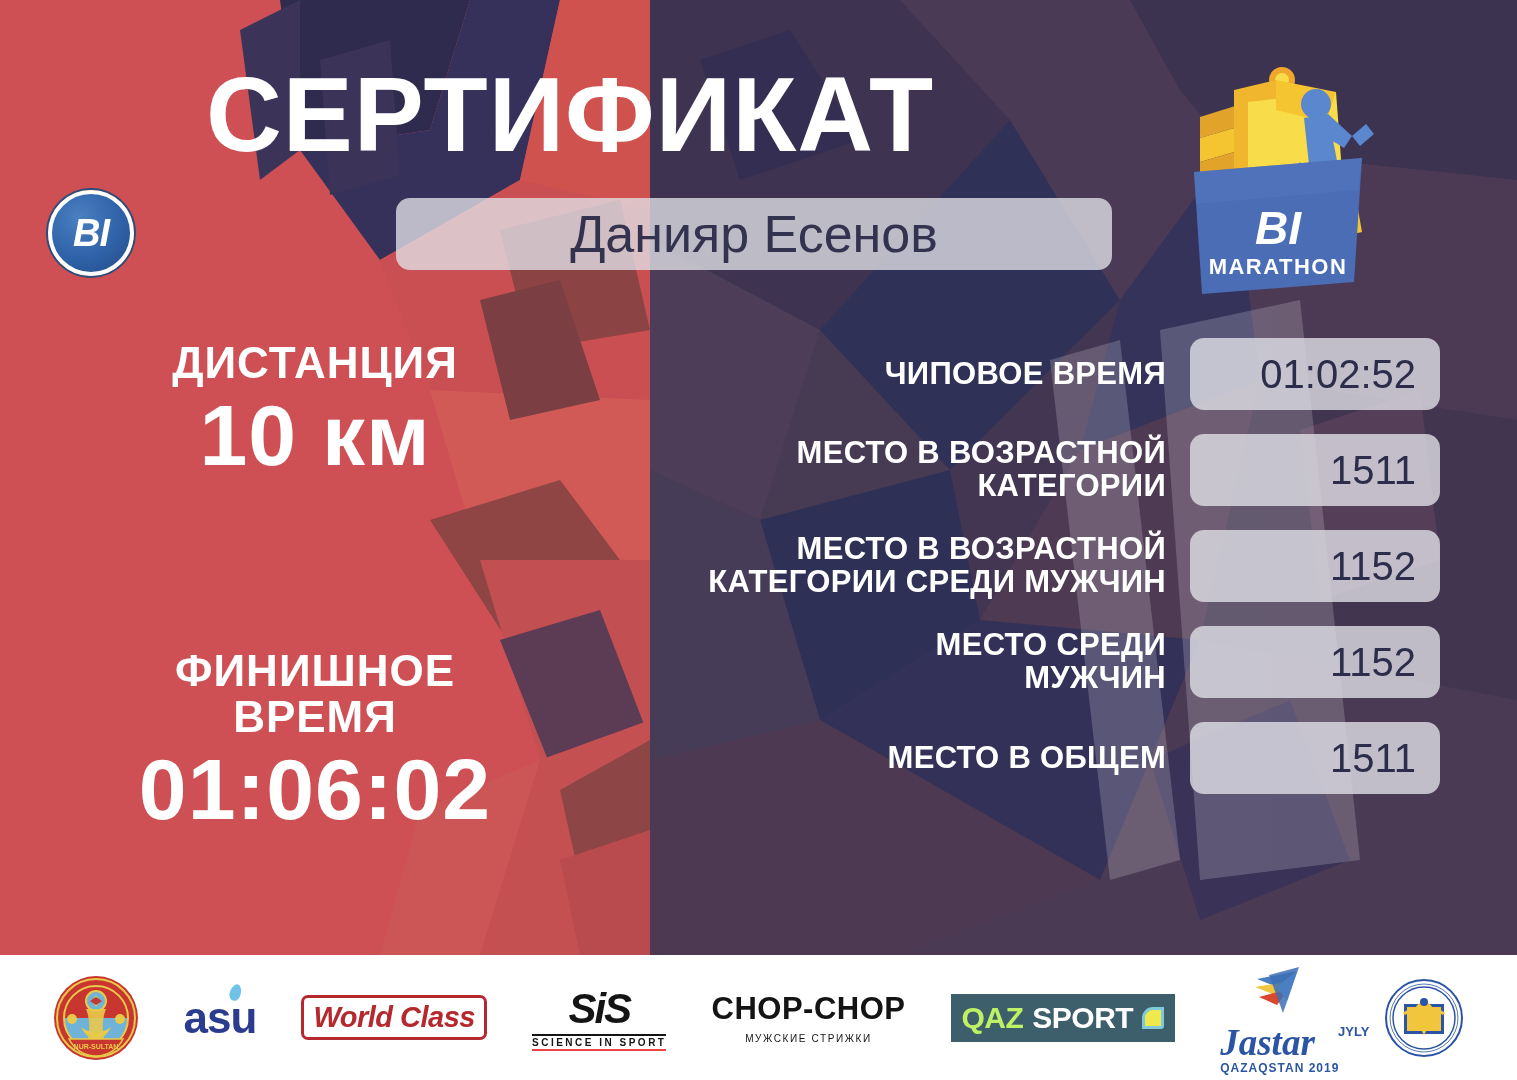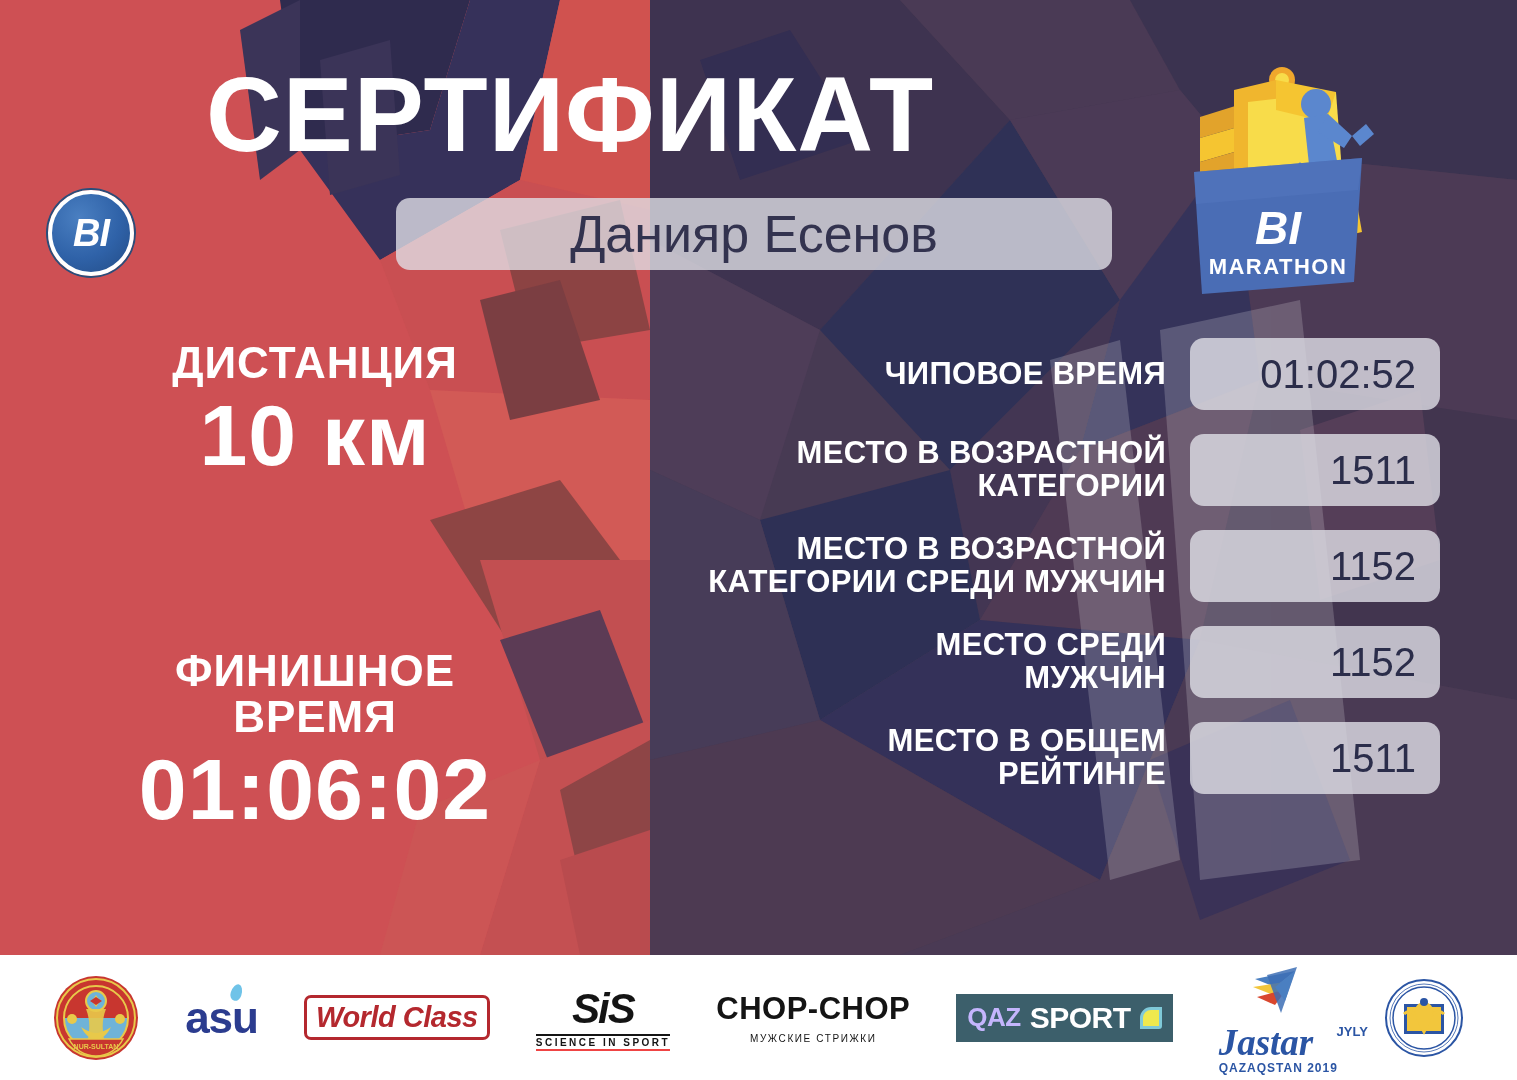--- a/index.html
+++ b/index.html
@@ -83,21 +83,21 @@
     letter-spacing:-2px; font-style:italic; }
   .sp-sis .sub { color:#141414; font-size:10px; font-weight:bold;
     letter-spacing:2.5px; border-top:2px solid #141414; border-bottom:2px solid #ef4444;
     padding:1px 0; margin-top:1px; }
   .sp-chop { text-align:left; }
   .sp-chop .big { color:#141414; font-size:31px; font-weight:bold;
     letter-spacing:0.5px; }
   .sp-chop .sub { color:#141414; font-size:10px; letter-spacing:1.6px; margin-top:6px; }
   .sp-qaz { background:#3C5F6B; padding:7px 11px; display:flex; align-items:center;
     gap:9px; }
-  .sp-qaz .q1 { color:#c4b5fd; font-size:26px; font-weight:bold; letter-spacing:-0.5px; }
+  .sp-qaz .q1 { color:#bef264; font-size:30px; font-weight:bold; letter-spacing:-0.5px; }
   .sp-qaz .q2 { color:#ffffff; font-size:30px; font-weight:bold; letter-spacing:-0.5px; }
   .sp-qaz .sq { width:22px; height:22px; background:#EFE94E;
     border-top-left-radius:11px; border-bottom-right-radius:3px;
     border:3px solid #7FC9D8; }
   .sp-jastar { display:flex; align-items:center; gap:4px; }
   .sp-jastar .txt { position:relative; }
   .sp-jastar .nm { color:#2B55A4; font-size:37px; font-style:italic;
     font-family:"Liberation Serif", serif; font-weight:bold; }
   .sp-jastar .jy { color:#2B55A4; font-size:13px; font-weight:bold;
     position:absolute; right:-30px; top:3px; }
@@ -248,21 +248,20 @@
       <div class="r-label">
         <div>МЕСТО СРЕДИ</div>
         <div>МУЖЧИН</div>
       </div>
       <div class="r-pill">1152</div>
     </div>
 
     <div class="row">
       <div class="r-label">
         <div>МЕСТО В ОБЩЕМ</div>
-        <div>РЕЙТИНГЕ</div>
       </div>
       <div class="r-pill">1511</div>
     </div>
 
   </div>
 
   <div class="footer">
 
     <div class="sponsor">
       <svg width="86" height="86" viewBox="0 0 86 86">

